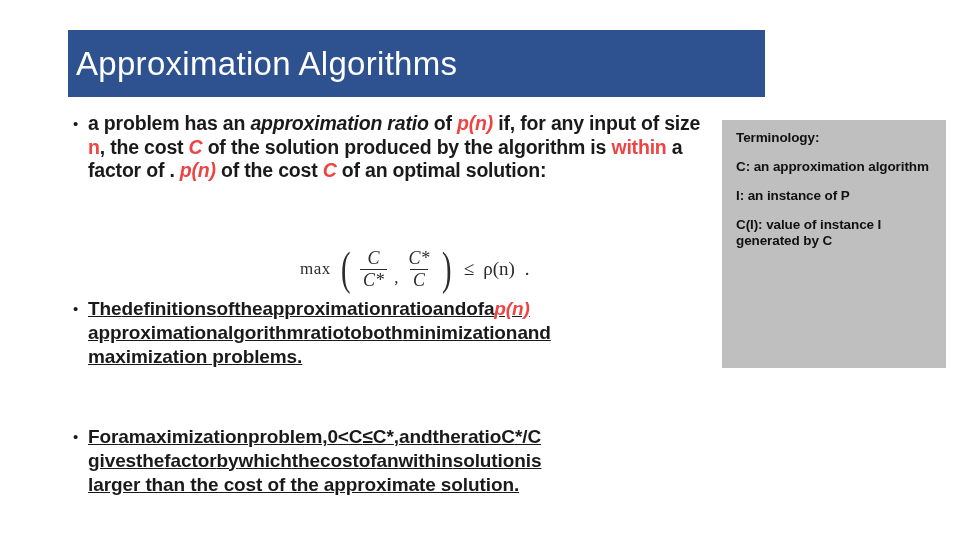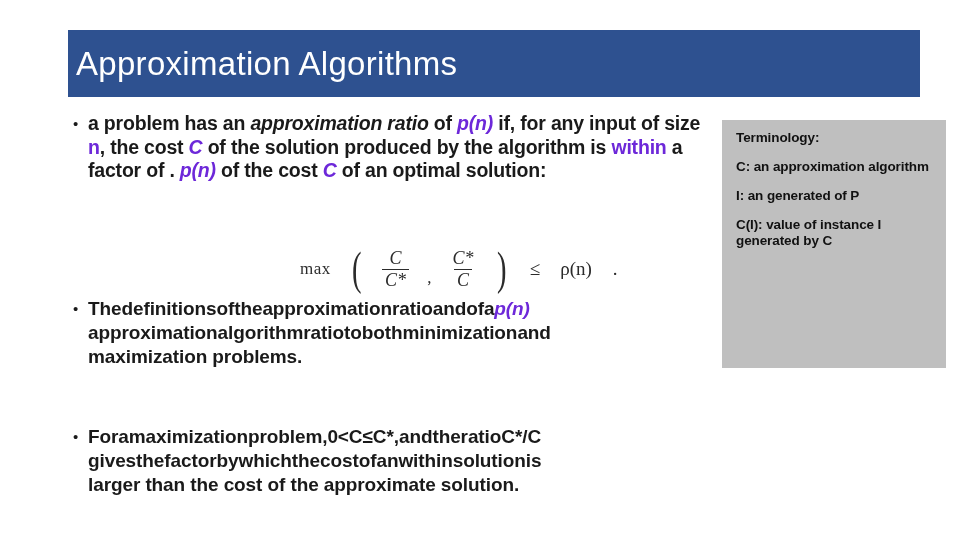--- a/index.html
+++ b/index.html
@@ -13,21 +13,21 @@
     position: relative;
     overflow: hidden;
     font-family: "Liberation Sans", sans-serif;
   }
 
   
   .title-bar {
     position: absolute;
     left: 68px;
     top: 30px;
-    width: 852px;
+    width: 697px;
     height: 67px;
     background: #2e5190;
   }
   .title-bar .title-text {
     position: absolute;
     left: 8px;
     top: 50%;
     transform: translateY(-50%);
     color: #ffffff;
     font-size: 33px;
@@ -74,49 +74,50 @@
   }
   .b1 .em {
     font-weight: 700;
     font-style: italic;
   }
   .b1 .var {
     font-style: italic;
     font-weight: 700;
   }
   .red {
-    color: #6d28d9;
+    color: #ef4444;
   }
 
   
   .b2, .b3 {
     font-size: 19px;
     line-height: 24px;
     text-align: justify;
     font-weight: 600;
     letter-spacing: -0.1px;
   }
   .b2 > span, .b3 > span { display: block; }
   .jline {
     display: flex;
     justify-content: space-between;
+    text-decoration: underline;
   }
   .jline.last { display: block; }
 
   
   .formula {
     position: absolute;
     left: 300px;
     top: 248px;
     color: #2b2b2b;
     font-family: "Liberation Serif", serif;
     font-size: 20px;
     display: flex;
     align-items: center;
-    gap: 18px;
+    gap: 7px;
   }
   .formula .op {
     font-family: "Liberation Serif", serif;
     font-size: 17px;
     letter-spacing: 0.5px;
   }
   .paren {
     font-size: 46px;
     font-weight: 300;
     line-height: 0.8;
@@ -217,15 +218,15 @@
   </span>
   <span class="paren">)</span>
   <span class="rel">≤</span>
   <span class="rho">ρ(n)</span>
   <span class="period">.</span>
 </div>
 
 <div class="terminology">
   <div class="term-line">Terminology:</div>
   <div class="term-line">C: an approximation algorithm</div>
-  <div class="term-line">I: an generated of P</div>
+  <div class="term-line">I: an instance of P</div>
   <div class="term-line">C(I): value of instance I generated by C</div>
 </div>
 
 </body></html>

